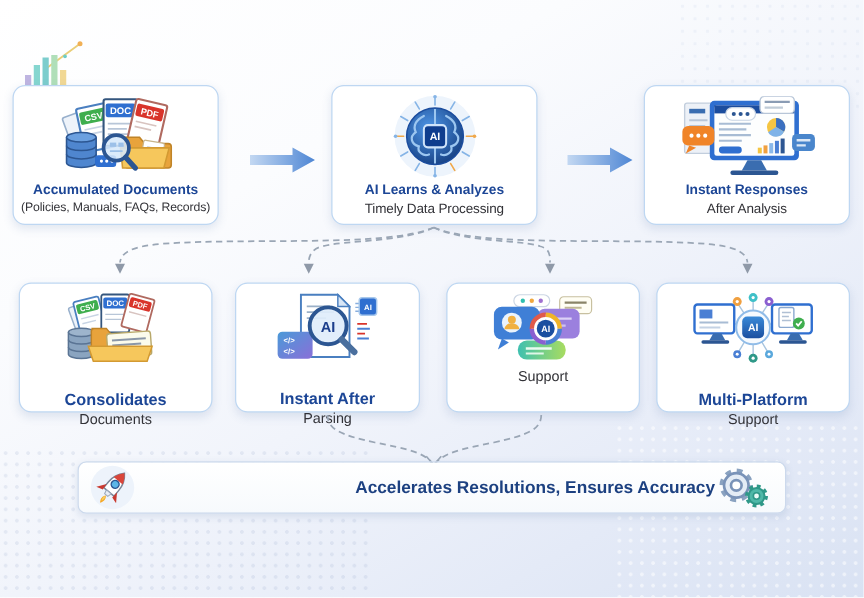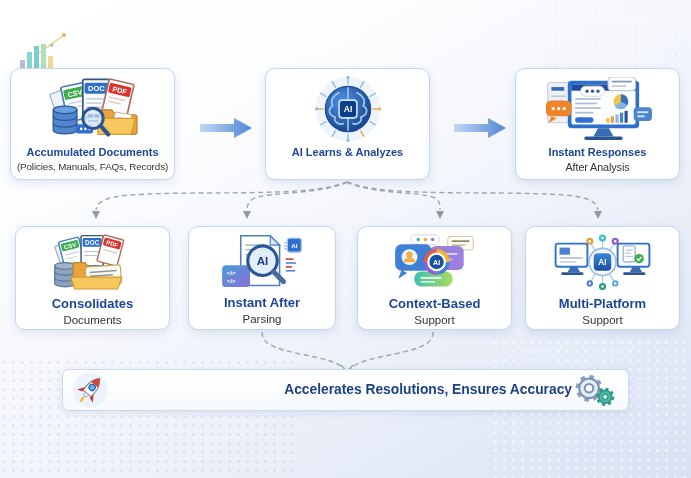--- a/index.html
+++ b/index.html
@@ -25,21 +25,21 @@
     display:flex;flex-direction:column;align-items:center;justify-content:flex-start;
     padding:5px 3px;box-sizing:border-box;
   }
   .icon-wrap{display:flex;align-items:center;justify-content:center;}
   .row1 .icon-wrap{height:70px;}
   .row2 .icon-wrap{height:60px;margin-top:2px;}
   .t-title{font-weight:bold;color:#1c4696;text-align:center;line-height:1.15;}
   .t-sub{color:#323237;text-align:center;line-height:1.2;}
   .row1 .t-title{font-size:11px;margin-top:2px;}
   .row1 .t-sub{font-size:9.8px;margin-top:2px;letter-spacing:-.1px;}
-  .row2 .t-title{font-size:13px;margin-top:4px;}
+  .row2 .t-title{font-size:13px;margin-top:20px;}
   .row2 .t-sub{font-size:11.5px;margin-top:2px;}
   .flow-arrow{position:absolute;width:56px;height:24px;}
   .connector{position:absolute;pointer-events:none;}
   .banner{
     position:absolute;left:62px;top:369px;width:567px;height:42px;box-sizing:border-box;
     background:linear-gradient(#ffffff,#f7fafd);border:1px solid #ccd9ec;border-radius:7px;
     box-shadow:0 2px 6px rgba(90,120,170,.15);
     display:flex;align-items:center;
   }
   .banner-text{flex:1;text-align:right;font-weight:bold;color:#1d4181;font-size:13.8px;line-height:1.3;}
@@ -172,20 +172,21 @@
         <circle cx="42" cy="81" r="1.8" fill="#85b4e6"></circle>
         <circle cx="42" cy="42" r="28" fill="url(#gbrain)" stroke="#1c4d9e" stroke-width="1.5"></circle>
         <path d="M42 15 v54" stroke="#9cc6f0" stroke-width="2" fill="none"></path>
         <path d="M31 22 c-8 4 -11 10 -8 16 c-7 5 -4 12 3 14 c-2 6 5 10 10 8" stroke="#9cc6f0" stroke-width="2.2" fill="none" stroke-linecap="round"></path>
         <path d="M53 22 c8 4 11 10 8 16 c7 5 4 12 -3 14 c2 6 -5 10 -10 8" stroke="#9cc6f0" stroke-width="2.2" fill="none" stroke-linecap="round"></path>
         <rect x="31" y="31" width="22" height="22" rx="4" fill="#0f3d8e" stroke="#cfe3fa" stroke-width="2"></rect>
         <text x="42" y="46" text-anchor="middle" font-size="10.5" font-weight="bold" fill="#fff">AI</text>
       </svg>
     </div>
     <div class="t-title">AI Learns &amp; Analyzes</div>
+    <div class="t-sub" style="font-size:10.8px">Timely Data Processing</div>
   </div>
 
   <div class="flow-arrow" style="left:452px;top:116px">
     <svg viewBox="0 0 56 24" width="56" height="24">
       <path d="M2 8 h34 v-6 l18 10 l-18 10 v-6 h-34 z" fill="url(#garw)"></path>
     </svg>
   </div>
 
   <div class="card row1" style="left:515px;top:68px;width:165px;height:112px">
     <div class="icon-wrap">
@@ -369,21 +370,20 @@
           <circle cx="58" cy="35" r="14.5" fill="#fff"></circle>
           <path d="M58 21 A14 14 0 0 1 72 35" fill="none" stroke="#f0b429" stroke-width="4.5"></path>
           <path d="M72 35 A14 14 0 0 1 58 49" fill="none" stroke="#4a7fd4" stroke-width="4.5"></path>
           <path d="M58 49 A14 14 0 0 1 44 35" fill="none" stroke="#8a5fd0" stroke-width="4.5"></path>
           <path d="M44 35 A14 14 0 0 1 58 21" fill="none" stroke="#e05a4a" stroke-width="4.5"></path>
           <circle cx="58" cy="35" r="9" fill="#1b4fa0"></circle>
           <text x="58" y="38.8" text-anchor="middle" font-size="9" font-weight="bold" fill="#fff">AI</text>
         </g>
       </svg>
     </div>
-    <div class="t-title">Context-Based</div>
     <div class="t-sub">Support</div>
   </div>
 
   <div class="card row2" style="left:525px;top:226px;width:155px;height:104px">
     <div class="icon-wrap">
       <svg viewBox="0 0 122 74" width="97" height="59">
         <defs>
             <linearGradient id="gchip" x1="0" y1="0" x2="0" y2="1">
           <stop offset="0" stop-color="#3a8ad8"></stop>
               <stop offset="1" stop-color="#1b4fa0"></stop>

